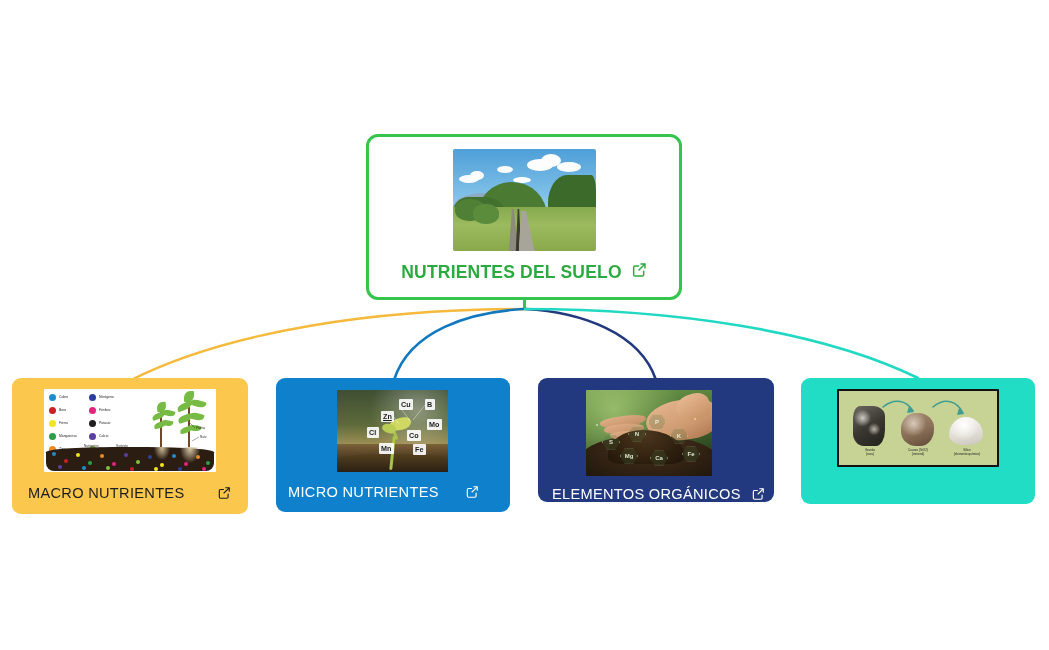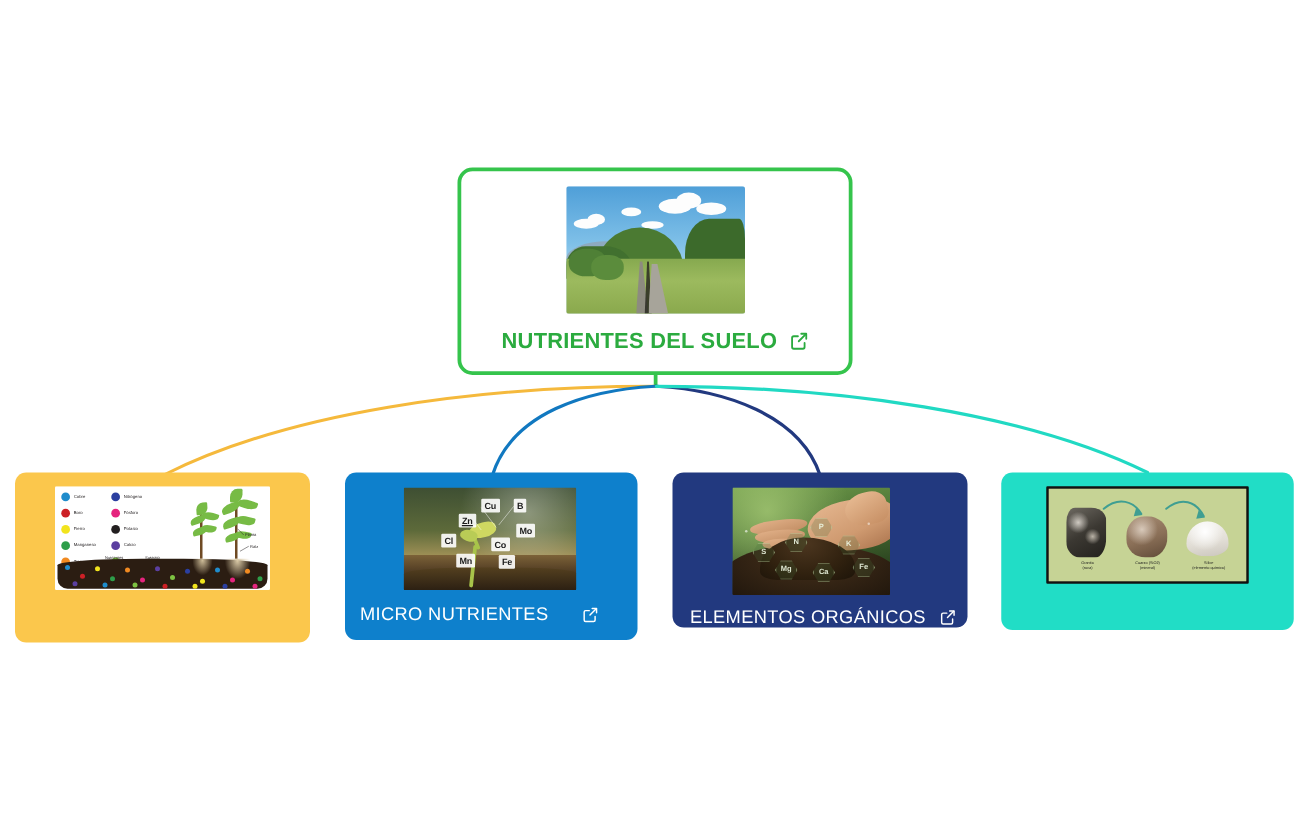--- a/index.html
+++ b/index.html
@@ -50,21 +50,20 @@
   }
   #root-image {
     width: 143px;
     height: 102px;
     border-radius: 2px;
     overflow: hidden;
     position: relative;
   }
   #root-title-row {
     display: flex;
-    align-items: center;
     gap: 9px;
     margin-top: 11px;
   }
   #root-title {
     color: #2bab3f;
     font-size: 17.5px;
     font-weight: bold;
     letter-spacing: 0.2px;
     white-space: nowrap;
   }
@@ -103,21 +102,21 @@
   }
   #card-macro .card-image { width: 172px; height: 83px; margin-left: 0; }
   #card-macro .card-title-row { padding: 13px 0 0 16px; gap: 33px; }
   #card-macro .card-title { color: #1d1d1d; }
 
   #card-micro {
     left: 276px; top: 378px; width: 234px; height: 134px;
     background: #0e80cc;
     padding: 12px 0 0 0;
   }
-  #card-micro .card-image { width: 138px; height: 82px; margin-left: -2px; }
+  #card-micro .card-image { width: 111px; height: 82px; margin-left: -2px; }
   #card-micro .card-title-row { padding: 12px 0 0 12px; gap: 26px; }
   #card-micro .card-title { color: #ffffff; }
 
   #card-organicos {
     left: 538px; top: 378px; width: 236px; height: 124px;
     background: #22397f;
     padding: 12px 0 0 0;
   }
   #card-organicos .card-image { width: 126px; height: 86px; margin-left: -14px; }
   #card-organicos .card-title-row { padding: 10px 0 0 14px; gap: 10px; }
@@ -440,20 +439,30 @@
       <div class="soil-dot" style="left:152px; top:66px; background:#f18a21;"></div>
       <div class="soil-dot" style="left:162px; top:72px; background:#2e9e4a;"></div>
       <div class="soil-dot" style="left:14px;  top:76px; background:#5b3fa0;"></div>
       <div class="soil-dot" style="left:38px;  top:77px; background:#1f8ccc;"></div>
       <div class="soil-dot" style="left:62px;  top:77px; background:#7dc242;"></div>
       <div class="soil-dot" style="left:86px;  top:78px; background:#cc2026;"></div>
       <div class="soil-dot" style="left:110px; top:78px; background:#f2e41d;"></div>
       <div class="soil-dot" style="left:134px; top:78px; background:#2b3fa0;"></div>
       <div class="soil-dot" style="left:158px; top:78px; background:#e5247e;"></div>
     </div>
+    <div class="card-title-row">
+      <span class="card-title">MACRO NUTRIENTES</span>
+      <span>
+        <svg class="ext-icon" width="14" height="14" viewBox="0 0 24 24" fill="none" stroke="#1d1d1d" stroke-width="2" stroke-linecap="round" stroke-linejoin="round">
+          <path d="M15 3h6v6"></path>
+          <path d="M20.5 3.5 L12 12"></path>
+          <path d="M19 14v5a2 2 0 0 1-2 2H6a2 2 0 0 1-2-2V8a2 2 0 0 1 2-2h5"></path>
+        </svg>
+      </span>
+    </div>
   </div>
 
   <div id="card-micro" class="child-card">
     <div class="card-image">
       <div class="micro-bg"></div>
       <div class="micro-soil"></div>
       <div style="position:absolute;left:0;right:0;bottom:0;height:22%;
                   background:linear-gradient(180deg,#54401f 0%,#2c2013 100%);
                   border-radius:40% 35% 0 0 / 30% 26% 0 0;"></div>
 

